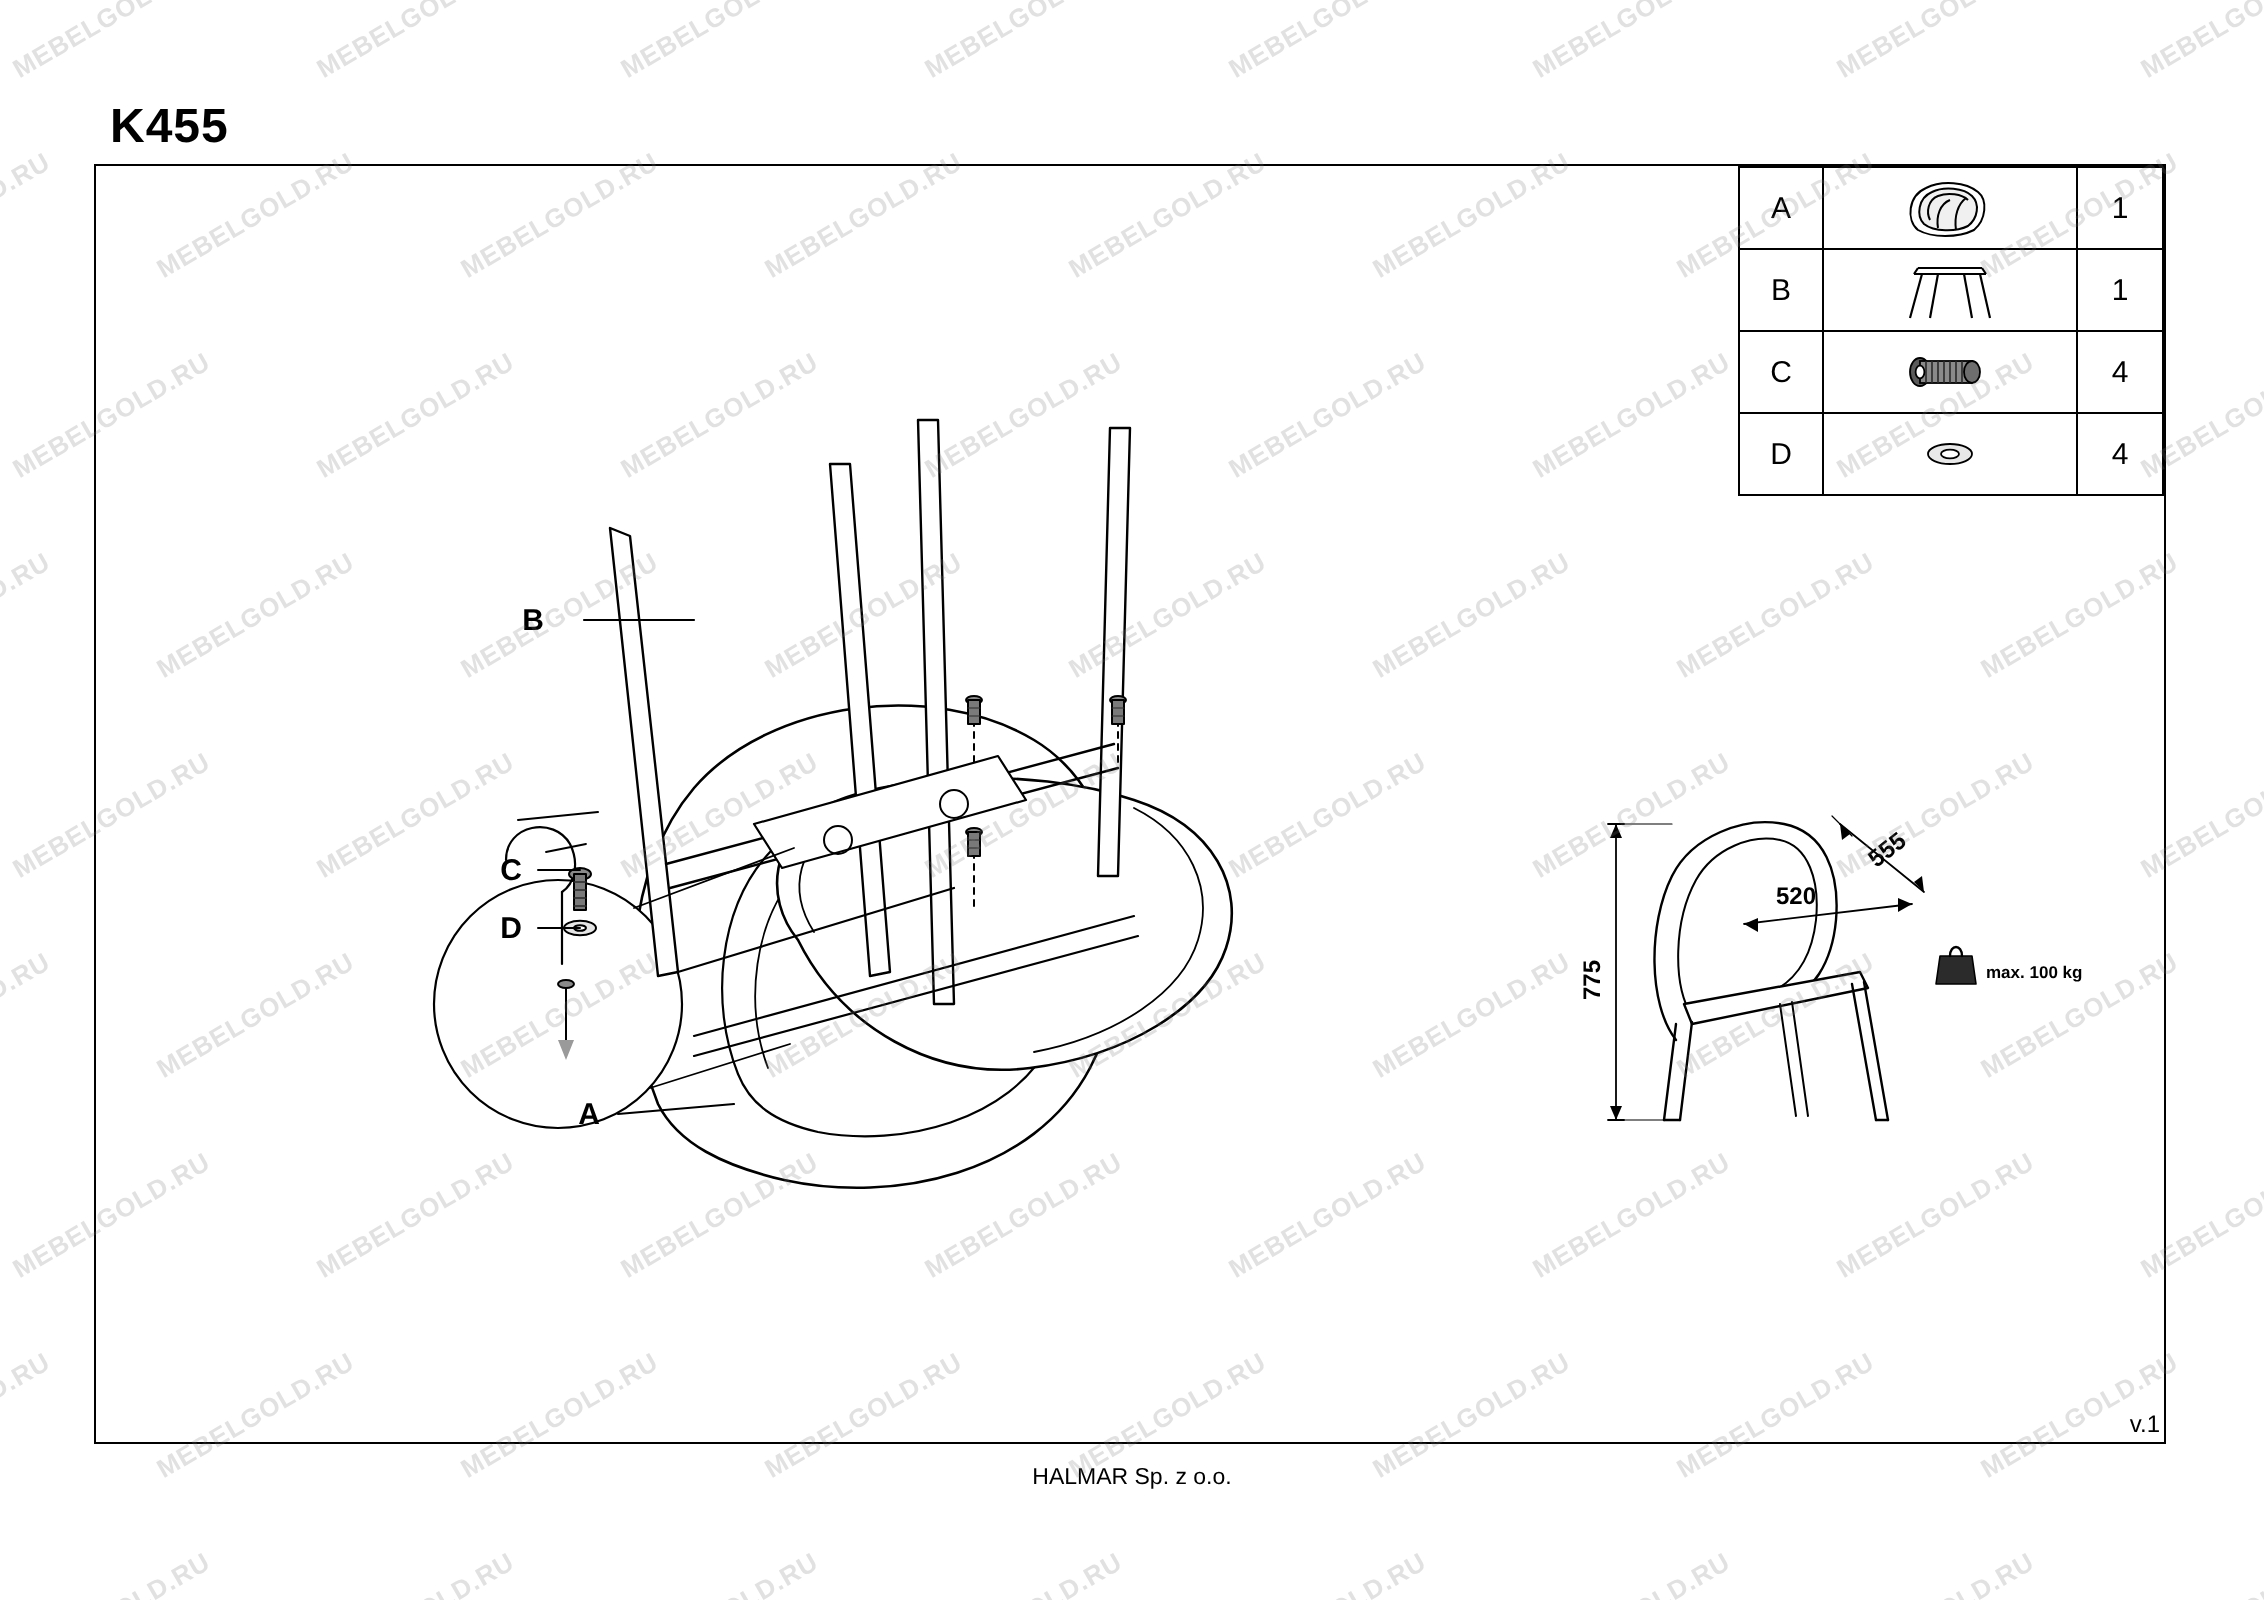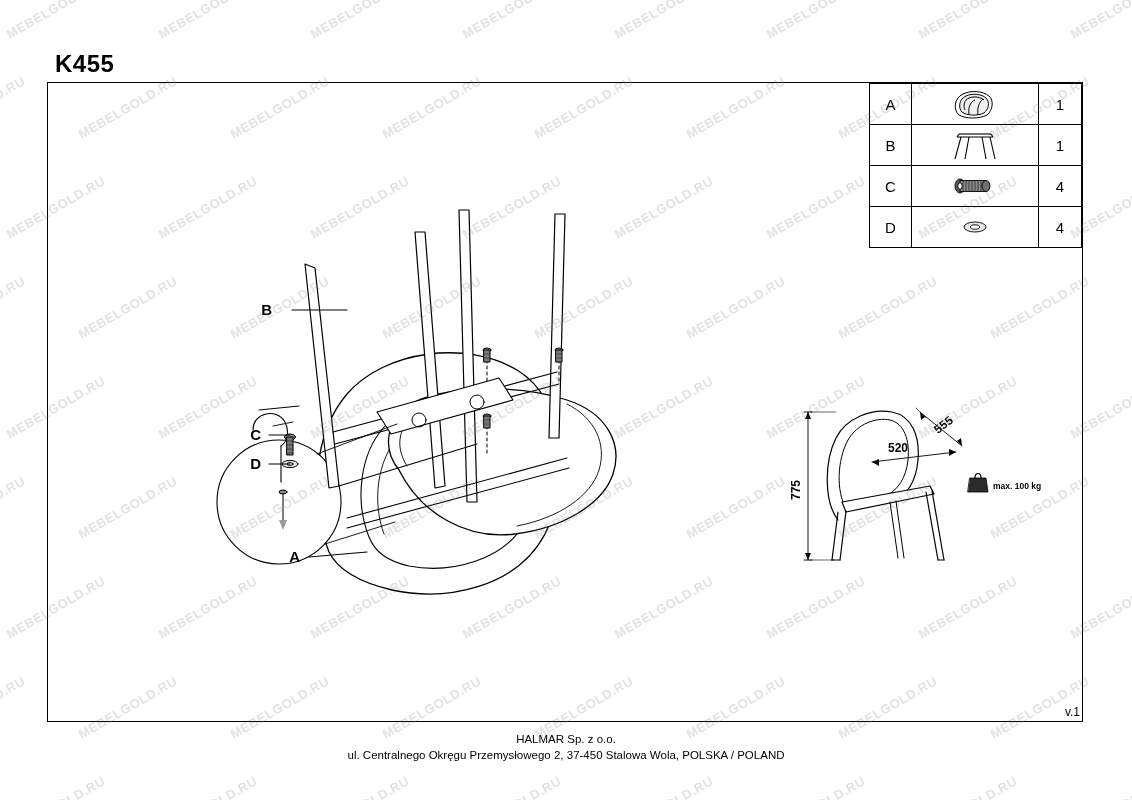--- a/index.html
+++ b/index.html
@@ -342,21 +342,20 @@
       <text class="dimtxt" x="118" y="62" text-anchor="middle">520</text>
       <text class="dimtxt" x="166" y="38" text-anchor="middle" transform="rotate(-38 166 38)">555</text>
       <text class="loadtxt" x="213" y="99">max. 100 kg</text>
     </svg>
   </div>
 
   <div id="version">v.1</div>
 
   <div id="footer">
     <div>HALMAR Sp. z o.o.</div>
-    <div>ul. Centralnego Okręgu Przemysłowego 2, 37-450 Stalowa Wola, POLSKA / POLAND</div>
   </div>
 
 </div>
 
 <div id="watermark">
     <div class="wm" style="left: 0px; top: 0px;">MEBELGOLD.RU</div>
     <div class="wm" style="left: 152px; top: 0px;">MEBELGOLD.RU</div>
     <div class="wm" style="left: 304px; top: 0px;">MEBELGOLD.RU</div>
     <div class="wm" style="left: 456px; top: 0px;">MEBELGOLD.RU</div>
     <div class="wm" style="left: 608px; top: 0px;">MEBELGOLD.RU</div>

